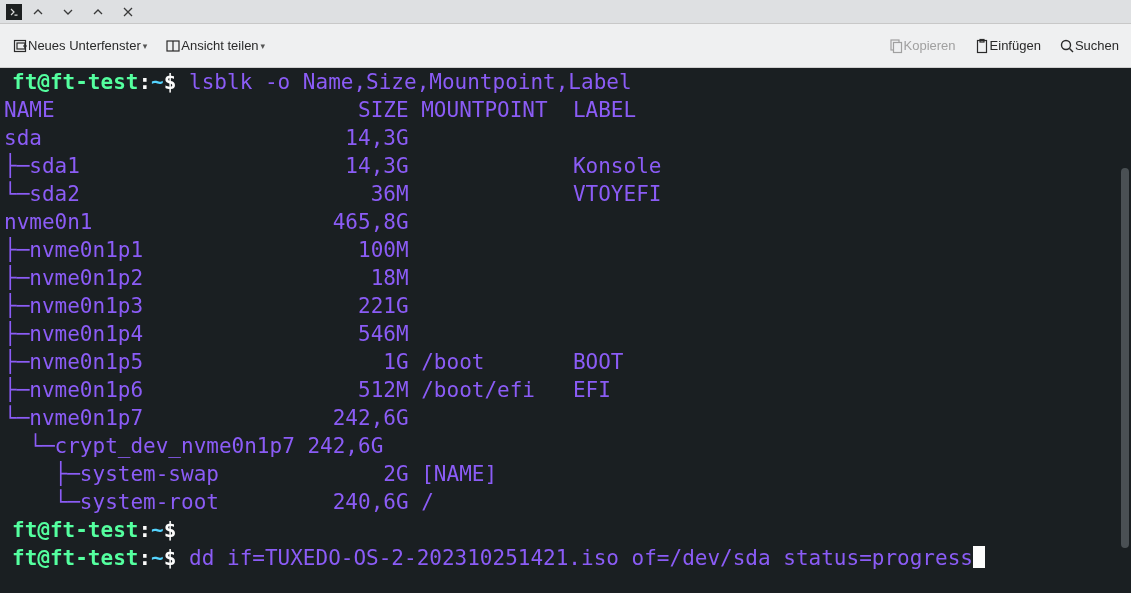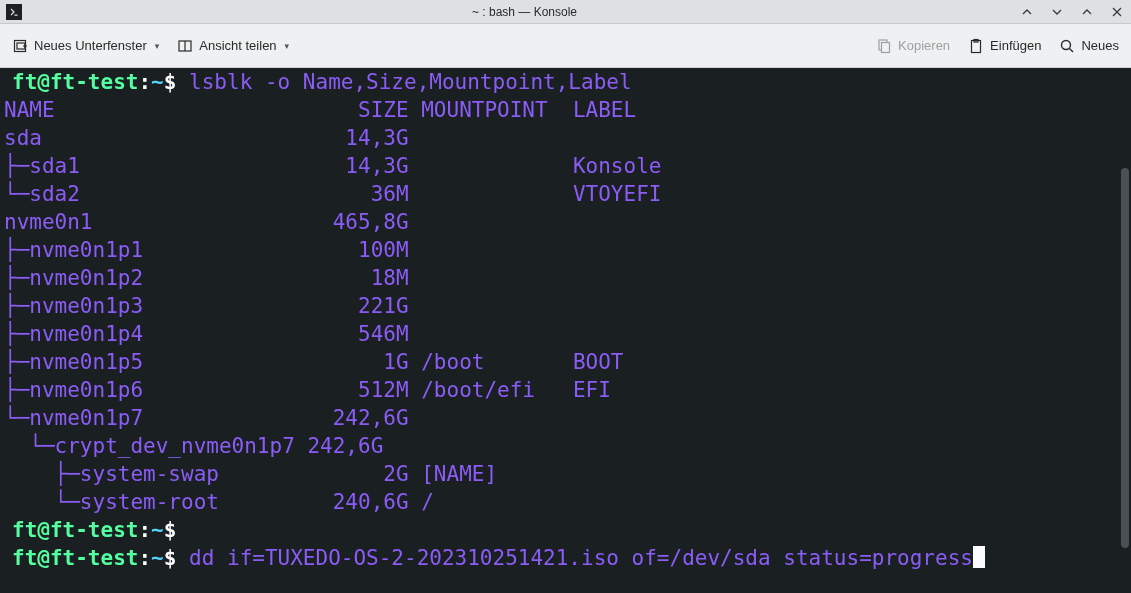--- a/index.html
+++ b/index.html
@@ -56,21 +56,20 @@
     background: #eff0f1;
     display: flex;
     align-items: center;
     padding: 0 12px;
     gap: 18px;
     border-bottom: 1px solid #d0d0d0;
   }
   .tool-btn {
     display: flex;
     align-items: center;
-    gap: 6px;
     font-size: 13px;
     color: #2a2a2a;
     cursor: pointer;
     padding: 4px 0;
   }
   .tool-btn.disabled { color: #a0a0a0; justify-content: flex-end; }
   .tool-btn svg { width: 16px; height: 16px; }
   .toolbar-spacer { flex: 1; }
   .chevron-small { font-size: 9px; margin-left: 2px; color: #555; }
   .terminal-wrap { position: relative; height: 525px; }
@@ -110,21 +109,20 @@
 </style>
 </head>
 <body>
 
 <div class="titlebar">
   <div class="titlebar-icon">
     <svg viewBox="0 0 10 10">
         <path d="M2 2 L5 5 L2 8 M5.5 8.2 L8.5 8.2" stroke="#ddd" stroke-width="1.2" fill="none"></path>
       </svg>
   </div>
-  <div class="titlebar-title">~ : bash — Konsole</div>
   <div class="titlebar-controls">
     <div class="tc-btn">
       <svg viewBox="0 0 12 12" fill="none" stroke-width="1.3">
           <path d="M2 8 L6 4 L10 8"></path>
         </svg>
     </div>
     <div class="tc-btn">
       <svg viewBox="0 0 12 12" fill="none" stroke-width="1.3">
           <path d="M2 4 L6 8 L10 4"></path>
         </svg>
@@ -173,21 +171,21 @@
       <rect x="3.5" y="2.5" width="9" height="12"></rect>
         <rect x="6" y="1.5" width="4" height="2.5"></rect>
     </svg>
     <span>Einfügen</span>
   </div>
   <div class="tool-btn">
     <svg viewBox="0 0 16 16" fill="none" stroke="#2a2a2a" stroke-width="1.4">
       <circle cx="7" cy="7" r="4.5"></circle>
         <line x1="10.5" y1="10.5" x2="14" y2="14"></line>
     </svg>
-    <span>Neues</span>
+    <span>Suchen</span>
   </div>
 </div>
 
 <div class="terminal-wrap">
 <div class="terminal"><span class="p-user">ft@ft-test</span><span class="p-colon">:</span><span class="p-path">~</span><span class="p-dollar">$</span><span class="cmd"> </span><span class="cmd">lsblk -o Name,Size,Mountpoint,Label</span>
 <span class="cmd">NAME                        SIZE MOUNTPOINT  LABEL</span>
 <span class="cmd">sda                        14,3G</span>
 <span class="cmd">├─sda1                     14,3G             Konsole</span>
 <span class="cmd">└─sda2                       36M             VTOYEFI</span>
 <span class="cmd">nvme0n1                   465,8G</span>

